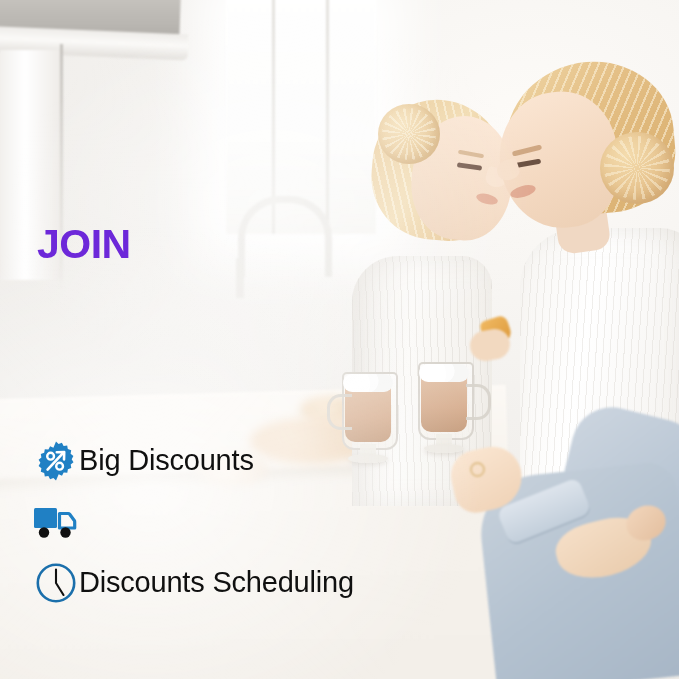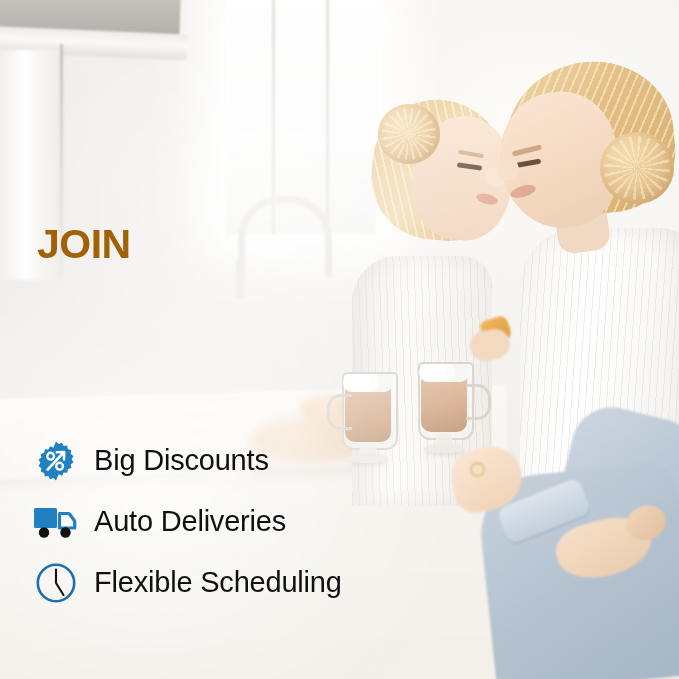--- a/index.html
+++ b/index.html
@@ -465,21 +465,21 @@
     pointer-events: none;
   }
   .blurlayer { filter: blur(1.1px); }
 
   
   .headline {
     position: absolute;
     left: 37px;
     top: 219px;
     width: 470px;
-    color: #a16207;
+    color: #6d28d9;
     font-family: "Liberation Sans", sans-serif;
     font-weight: bold;
     font-size: 41px;
     line-height: 51px;
     letter-spacing: -0.5px;
   }
   .headline .line { display: block; white-space: nowrap; }
 
   .features {
     position: absolute;
@@ -494,21 +494,20 @@
   }
   .feature-icon {
     width: 46px;
     min-width: 46px;
     height: 46px;
     display: flex;
     align-items: center;
     justify-content: center;
   }
   .feature-label {
-    margin-left: 15px;
     color: #101010;
     font-family: "Liberation Sans", sans-serif;
     font-size: 29px;
     letter-spacing: -0.2px;
     white-space: nowrap;
   }
 </style>
 </head>
 <body>
 
@@ -613,27 +612,26 @@
 
     <div class="feature-row">
       <span class="feature-icon">
         <svg width="46" height="34" viewBox="0 0 46 34" aria-hidden="true">
           <rect x="1" y="3" width="23" height="20" rx="1.5" fill="#2080c4"></rect>
           <path d="M26.5 8.5 h8.6 a2 2 0 0 1 1.6 .8 l4.6 6.2 a2 2 0 0 1 .4 1.2 V23 h-15.2 z" fill="none" stroke="#2080c4" stroke-width="3.2" stroke-linejoin="round"></path>
           <circle cx="11" cy="27.5" r="5.2" fill="#111111"></circle>
           <circle cx="32.5" cy="27.5" r="5.2" fill="#111111"></circle>
         </svg>
       </span>
-      <span class="feature-label">Auto Deliveries</span>
     </div>
 
     <div class="feature-row">
       <span class="feature-icon">
         <svg width="42" height="42" viewBox="0 0 42 42" aria-hidden="true">
           <circle cx="21" cy="21" r="18.2" fill="none" stroke="#1b6fab" stroke-width="2.6"></circle>
           <path d="M21 7.5 V21 L28.5 33" stroke="#111111" stroke-width="2.1" stroke-linecap="round" fill="none"></path>
         </svg>
       </span>
-      <span class="feature-label">Flexible Scheduling</span>
+      <span class="feature-label">Discounts Scheduling</span>
     </div>
 
   </div>
 </div>
 
 </body></html>

